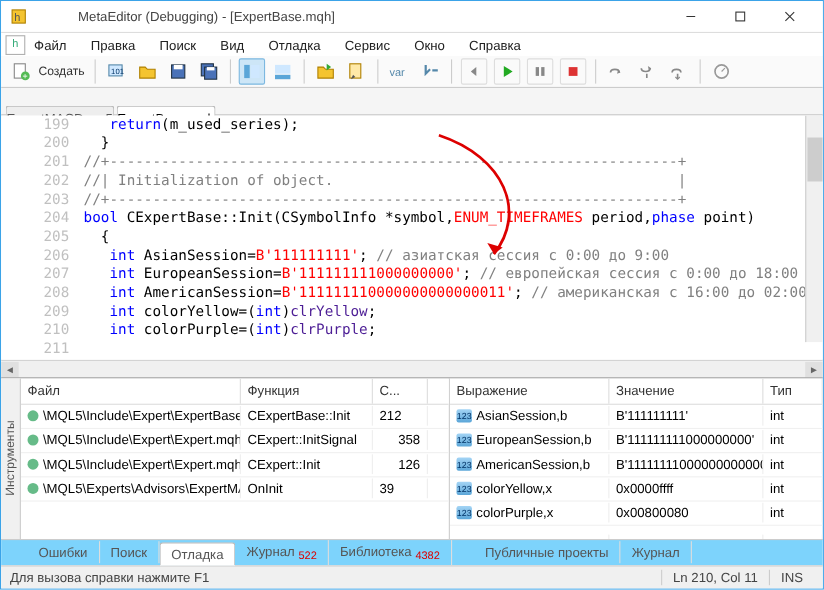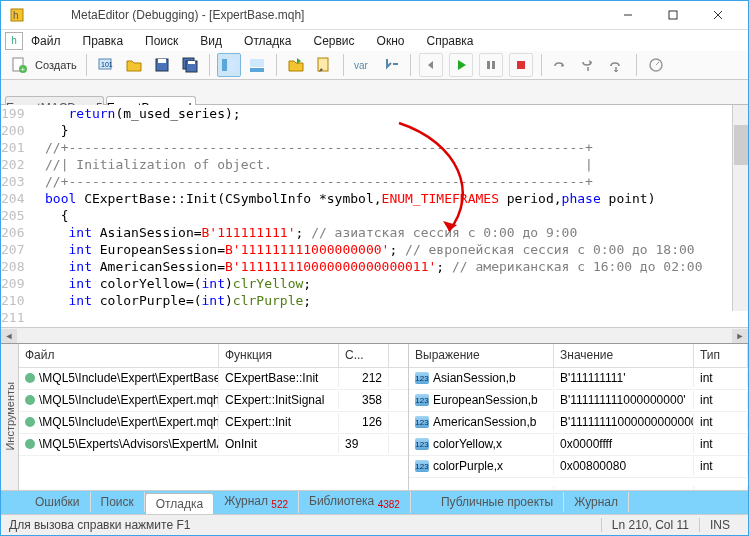--- a/index.html
+++ b/index.html
@@ -17,26 +17,26 @@
   .tbtn { width: 24px; height: 24px; display: flex; align-items: center; justify-content: center; border-radius: 2px; }
   .tbtn.framed { border: 1px solid #ddd; margin: 0 1px; }
   .tbtn.active { background: #cde6f7; border: 1px solid #7cb8e0; }
   .tbtn-label { font-size: 11px; color: #333; margin-right: 2px; }
   .sep { width: 1px; height: 22px; background: #ccc; margin: 0 3px; }
   .tabs { height: 26px; display: flex; align-items: flex-end; background: #f5f5f5; border-bottom: 1px solid #bbb; padding-left: 4px; }
   .tab { padding: 4px 0; border: 1px solid #bbb; border-bottom: none; background: #eee; border-radius: 3px 3px 0 0; margin-right: 2px; position: relative; top: 15px; color: #555; }
   .tab.active { background: #fff; color: #000; }
   .editor { flex: 0 0 auto; background: #fff; font-family: Consolas, monospace; font-size: 13px; overflow: hidden; position: relative; }
   .line { display: flex; height: 17px; align-items: center; white-space: pre; }
-  .gutter { width: 38px; padding-right: 6px; color: #c0c0c0; background: #fff; border-right: 1px solid transparent; }
+  .gutter { width: 38px; text-align: right; padding-right: 6px; color: #c0c0c0; background: #fff; border-right: 1px solid transparent; margin-left: 31px; }
   .code { padding-left: 6px; }
   .kw { color: #0000ff; }
   .comm { color: #808080; }
   .enum { color: #ff0000; }
-  .clr { color: #4d7c0f; }
+  .clr { color: #4c1d95; }
   .hscroll { height: 16px; background: #f0f0f0; border-top: 1px solid #ccc; display: flex; align-items: center; }
   .hscroll .sbtn { width: 16px; height: 14px; background: #e0e0e0; display: flex; align-items: center; justify-content: center; font-size: 9px; color: #666; }
   .hscroll .track { flex: 1; }
   .vscroll { position: absolute; right: 0; top: 0; width: 16px; height: calc(100% - 16px); background: #f0f0f0; border-left: 1px solid #ccc; }
   .vscroll .thumb { width: 14px; height: 40px; background: #cdcdcd; margin: 20px 1px; }
   .bottom { display: flex; flex-direction: column; border-top: 1px solid #999; }
   .panels { display: flex; height: 146px; }
   .sidebar { width: 18px; background: #f0f0f0; border-right: 1px solid #ccc; display: flex; align-items: center; justify-content: center; }
   .sidebar span { writing-mode: vertical-rl; transform: rotate(180deg); font-size: 11px; color: #555; }
   .left-panel, .right-panel { flex: 1; display: flex; flex-direction: column; overflow: hidden; }
@@ -268,21 +268,21 @@
     <div class="left-panel">
       <div class="grid-head">
         <div class="gh" style="width:200px">Файл</div>
         <div class="gh" style="width:120px">Функция</div>
         <div class="gh" style="width:50px">С...</div>
       </div>
       <div class="grid-body" id="stack-body">
           <div class="grow">
             <div class="gc" style="width:200px;display:flex;align-items:center"><span class="stack-icon"></span>\MQL5\Include\Expert\ExpertBase...</div>
             <div class="gc" style="width:120px">CExpertBase::Init</div>
-            <div class="gc" style="width:50px;text-align:right">212</div>
+            <div class="gc" style="width:50px;">212</div>
           </div>
           <div class="grow">
             <div class="gc" style="width:200px;display:flex;align-items:center"><span class="stack-icon"></span>\MQL5\Include\Expert\Expert.mqh</div>
             <div class="gc" style="width:120px">CExpert::InitSignal</div>
             <div class="gc" style="width:50px;text-align:right">358</div>
           </div>
           <div class="grow">
             <div class="gc" style="width:200px;display:flex;align-items:center"><span class="stack-icon"></span>\MQL5\Include\Expert\Expert.mqh</div>
             <div class="gc" style="width:120px">CExpert::Init</div>
             <div class="gc" style="width:50px;text-align:right">126</div>

